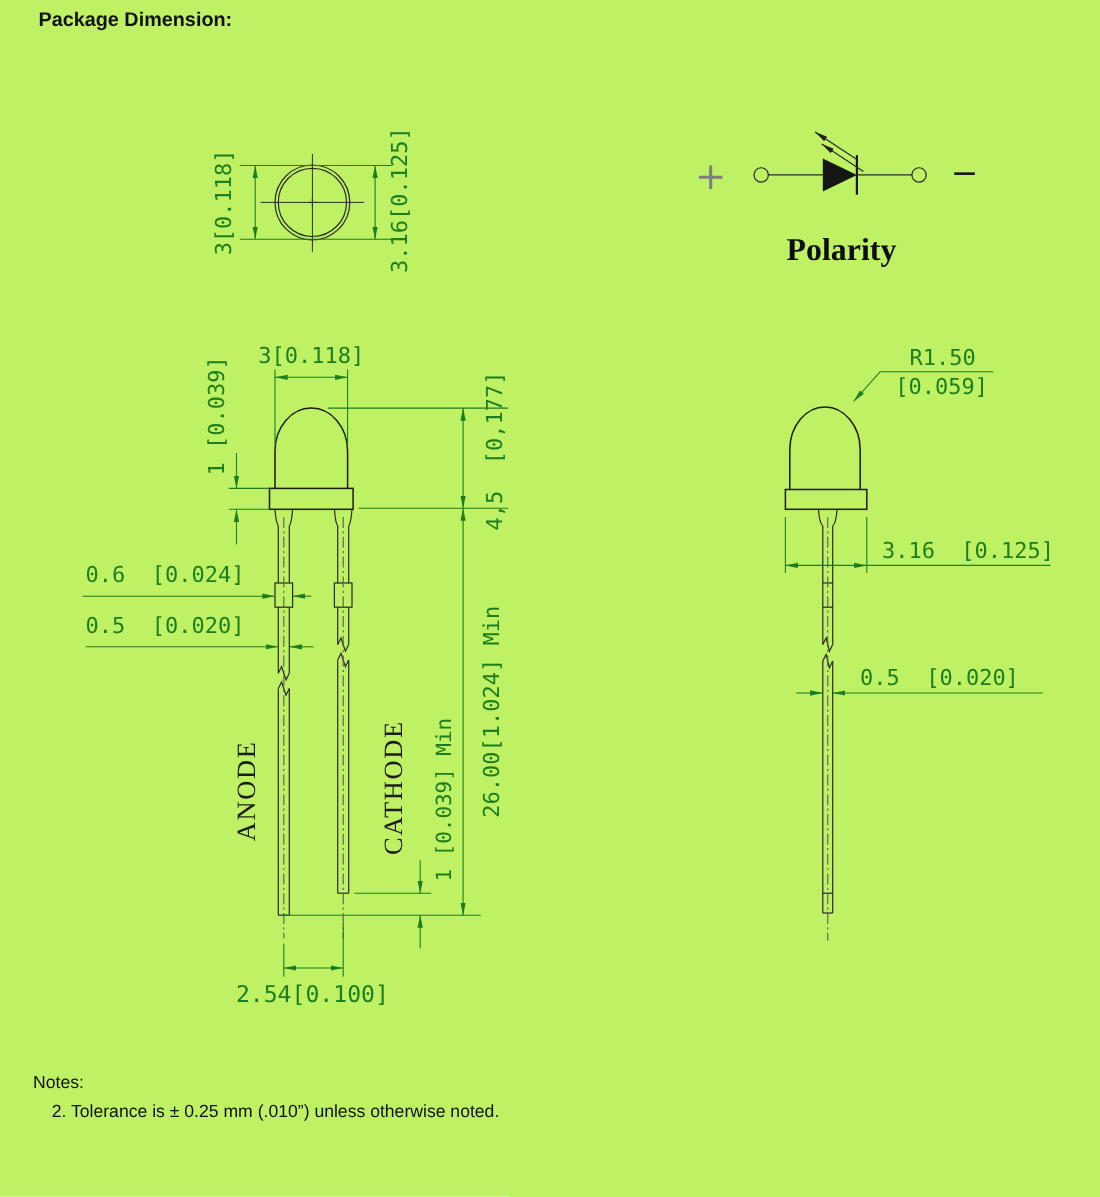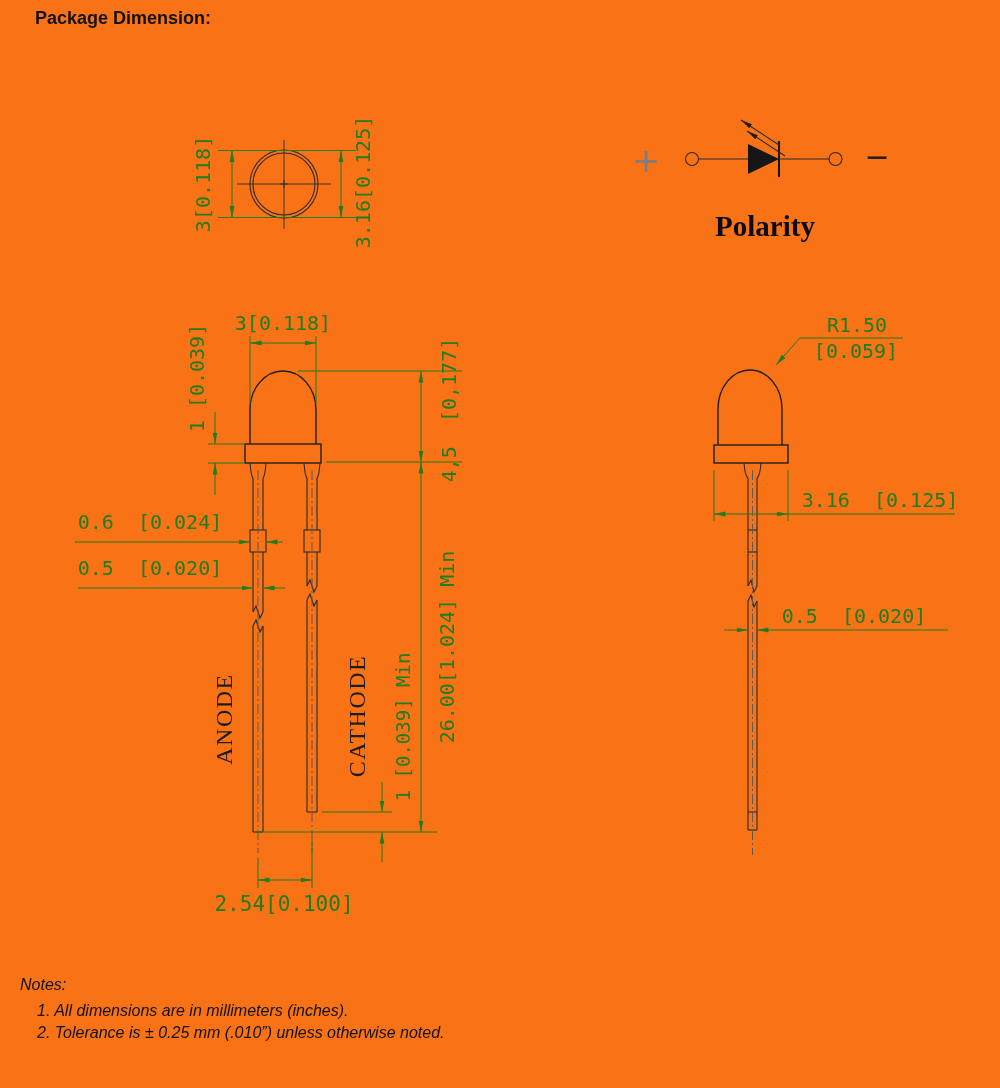--- a/index.html
+++ b/index.html
@@ -1,32 +1,32 @@
 <!DOCTYPE html>
 <html><head>
 <meta charset="utf-8">
 <style>
   html,body{margin:0;padding:0;background:#ffffff;}
-  .page{position:relative;width:1000px;height:1088px;background:#f97316;overflow:hidden;
+  .page{position:relative;width:1000px;height:1088px;background:#bef264;overflow:hidden;
         font-family:"Liberation Sans",sans-serif;}
   .page-title{position:absolute;left:35px;top:8px;font-size:18px;font-weight:bold;color:#111;}
   svg text{white-space:pre;}
   .dimt{font-family:"DejaVu Sans Mono",monospace;font-size:20px;fill:#1e7d1e;}
   .dimt-sm{font-family:"DejaVu Sans Mono",monospace;font-size:19px;fill:#1e7d1e;}
   .dimt-lg{font-family:"DejaVu Sans Mono",monospace;font-size:21px;fill:#1e7d1e;}
   .lead-lbl{font-family:"Liberation Serif",serif;font-size:24px;fill:#1c1c1c;letter-spacing:1.5px;}
   .pol-cap{font-family:"Liberation Serif",serif;font-size:29px;font-weight:bold;fill:#0d0d18;}
   .sign-plus{font-family:"DejaVu Sans",sans-serif;font-size:34px;fill:#7d7d7d;}
   .sign-minus{font-family:"DejaVu Sans",sans-serif;font-size:30px;fill:#1c1c1c;}
   .dln{stroke:#1e7d1e;stroke-width:1;fill:none;}
   .blk{stroke:#1f1f1f;stroke-width:1.4;fill:none;}
   .blk-thin{stroke:#2a2a2a;stroke-width:1.1;fill:none;}
   .hair{stroke:#2a2a2a;stroke-width:0.9;fill:none;}
   .cl{stroke:#5a5a5a;stroke-width:1;fill:none;stroke-dasharray:10 3 2 3;}
-  .notes{position:absolute;left:20px;top:976px;font-style:italic;color:#111;font-size:16px;}
+  .notes{position:absolute;left:30px;top:976px;color:#111;font-size:16px;}
   .notes-heading{margin-bottom:6px;}
   .note{margin-left:17px;line-height:21.5px;}
 </style>
 </head>
 <body>
 
 <div class="page">
 
   <div class="page-title">Package Dimension:</div>
 
@@ -175,17 +175,16 @@
 
       <line class="dln" x1="724" y1="630" x2="748" y2="630" marker-end="url(#aG)"></line>
       <line class="dln" x1="948" y1="630" x2="757" y2="630" marker-end="url(#aG)"></line>
       <text class="dimt" x="854" y="623" text-anchor="middle">0.5  [0.020]</text>
     </g>
   </svg>
 
   
   <div class="notes">
     <div class="notes-heading">Notes:</div>
-    <div class="note">1. All dimensions are in millimeters (inches).</div>
     <div class="note">2. Tolerance is ± 0.25 mm (.010”) unless otherwise noted.</div>
   </div>
 
 </div>
 
 </body></html>

